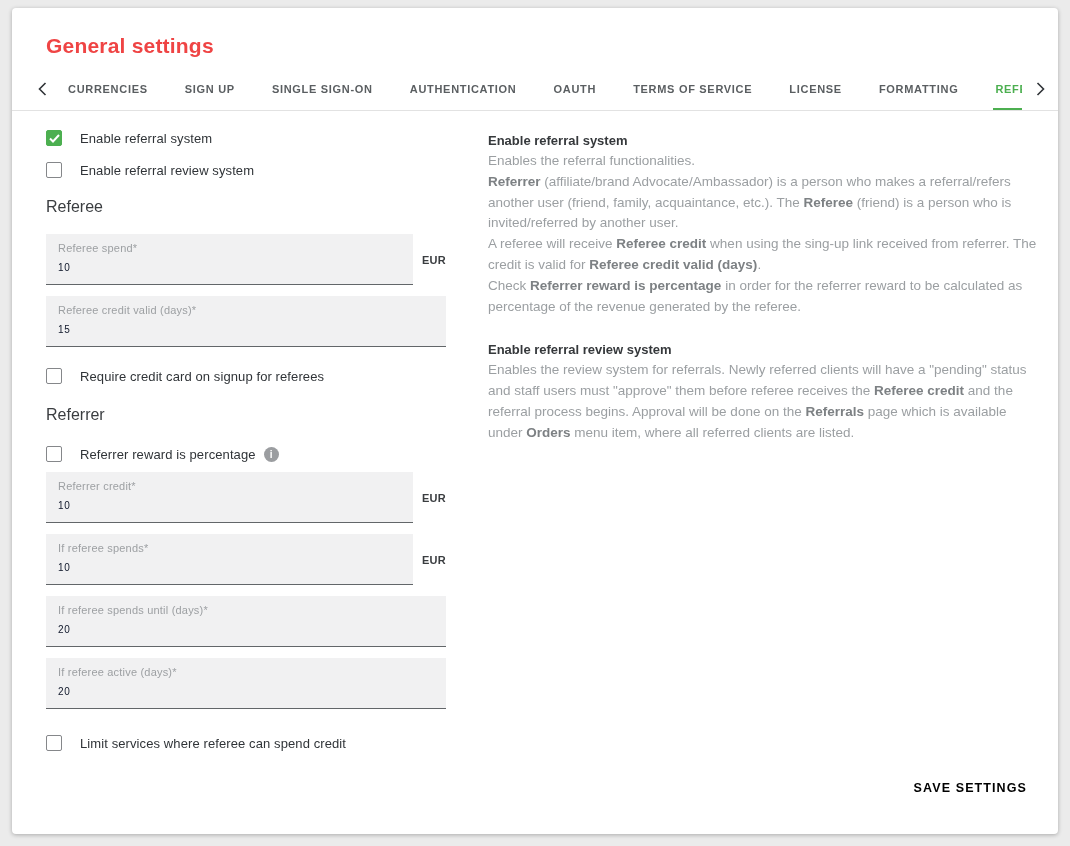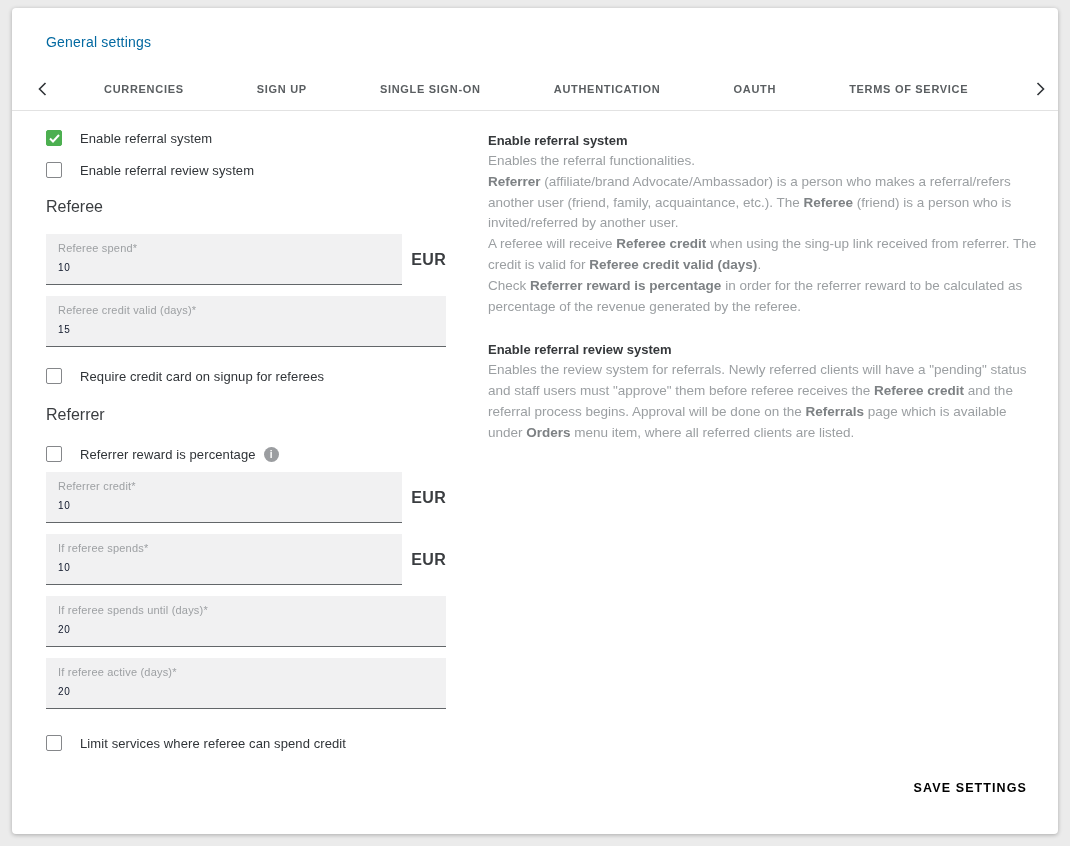--- a/index.html
+++ b/index.html
@@ -13,42 +13,42 @@
     position: absolute;
     left: 12px; top: 8px;
     width: 1046px; height: 826px;
     background: #ffffff;
     border-radius: 4px;
     box-shadow: 0 1px 4px rgba(0,0,0,0.28);
     overflow: hidden;
   }
   
   .card-header { height: 60px; padding: 26px 0 0 34px; }
-  .page-title { font-size: 14px; font-weight: 400; color: #0369a1; letter-spacing: .2px; }
+  .page-title { font-size: 21px; font-weight: 700; color: #ef4444; letter-spacing: .2px; }
 
   
   .tabbar {
     height: 43px;
     border-bottom: 1px solid #e2e2e2;
     display: flex;
     align-items: stretch;
     padding-left: 18px;
   }
   .tab-chevron {
     width: 24px; display: flex; align-items: center; justify-content: center;
     background: #fff; border: none; cursor: pointer; color: #303438;
     flex: 0 0 auto;
   }
   .tab-chevron.right { width: 36px; }
   .tabs-viewport { flex: 1 1 auto; overflow: hidden; margin-left: 14px; }
   .tabs-row { display: flex; gap: 37px; height: 100%; white-space: nowrap; }
   .tab {
     display: flex; align-items: center;
     font-size: 11px; font-weight: 700; letter-spacing: .7px;
-    color: #5a5e61; cursor: pointer; position: relative; flex: 0 0 auto; margin-left: 36px;
+    color: #5a5e61; cursor: pointer; position: relative; flex: 0 0 auto;
   }
   .tab.active { color: #4caf50; }
   .tab.active::after {
     content: ""; position: absolute; left: -2px; right: -6px; bottom: 0;
     height: 2px; background: #4caf50;
   }
 
   
   .content { display: flex; padding: 19px 18px 0 34px; }
   .col-left { width: 400px; flex: 0 0 auto; }
@@ -86,21 +86,21 @@
     padding: 8px 12px 0 12px;
     cursor: text;
   }
   .field.has-suffix .field-box { width: 370px; }
   .field-label { display: block; font-size: 11px; color: #9da0a3; letter-spacing: .2px; margin-bottom: 3px; }
   .field-box input {
     border: none; background: transparent; outline: none;
     font-family: "Liberation Sans", sans-serif;
     font-size: 10px; color: #0f172a; letter-spacing: .6px; width: 100%;
   }
-  .suffix { font-size: 16px; font-weight: 600; color: #3a3d40; margin-left: 9px; align-self: center; letter-spacing: .3px; }
+  .suffix { font-size: 11px; font-weight: 600; color: #3a3d40; margin-left: 9px; align-self: center; letter-spacing: .3px; }
   .cc-row { margin-top: 21px; }
   .limit-row { margin-top: 26px; align-items: flex-end; }
   .pct-row { margin-bottom: 10px; }
 
   
   .help-title { font-size: 13px; font-weight: 700; color: #35383b; line-height: 20px; }
   .help-p { font-size: 13.5px; color: #9b9fa2; line-height: 20.8px; }
   .help-p .b { font-weight: 700; color: #7d8184; }
   .help-block + .help-block { margin-top: 23px; }
 

